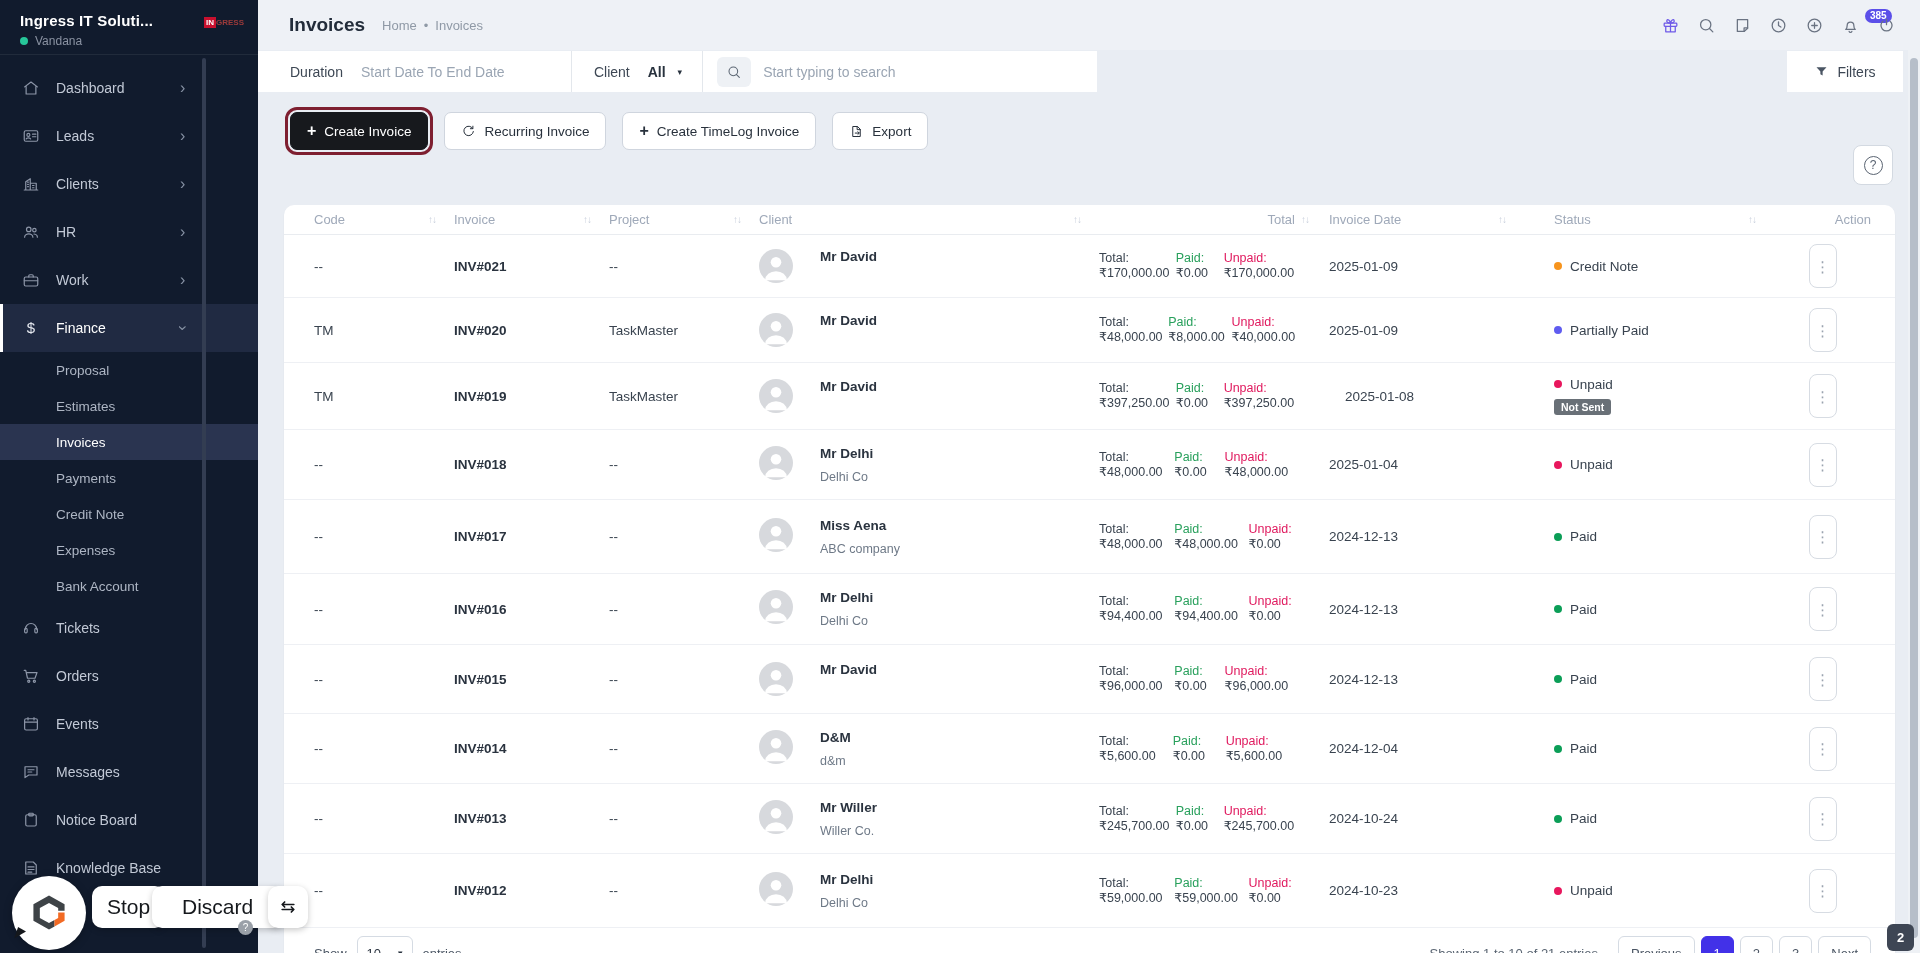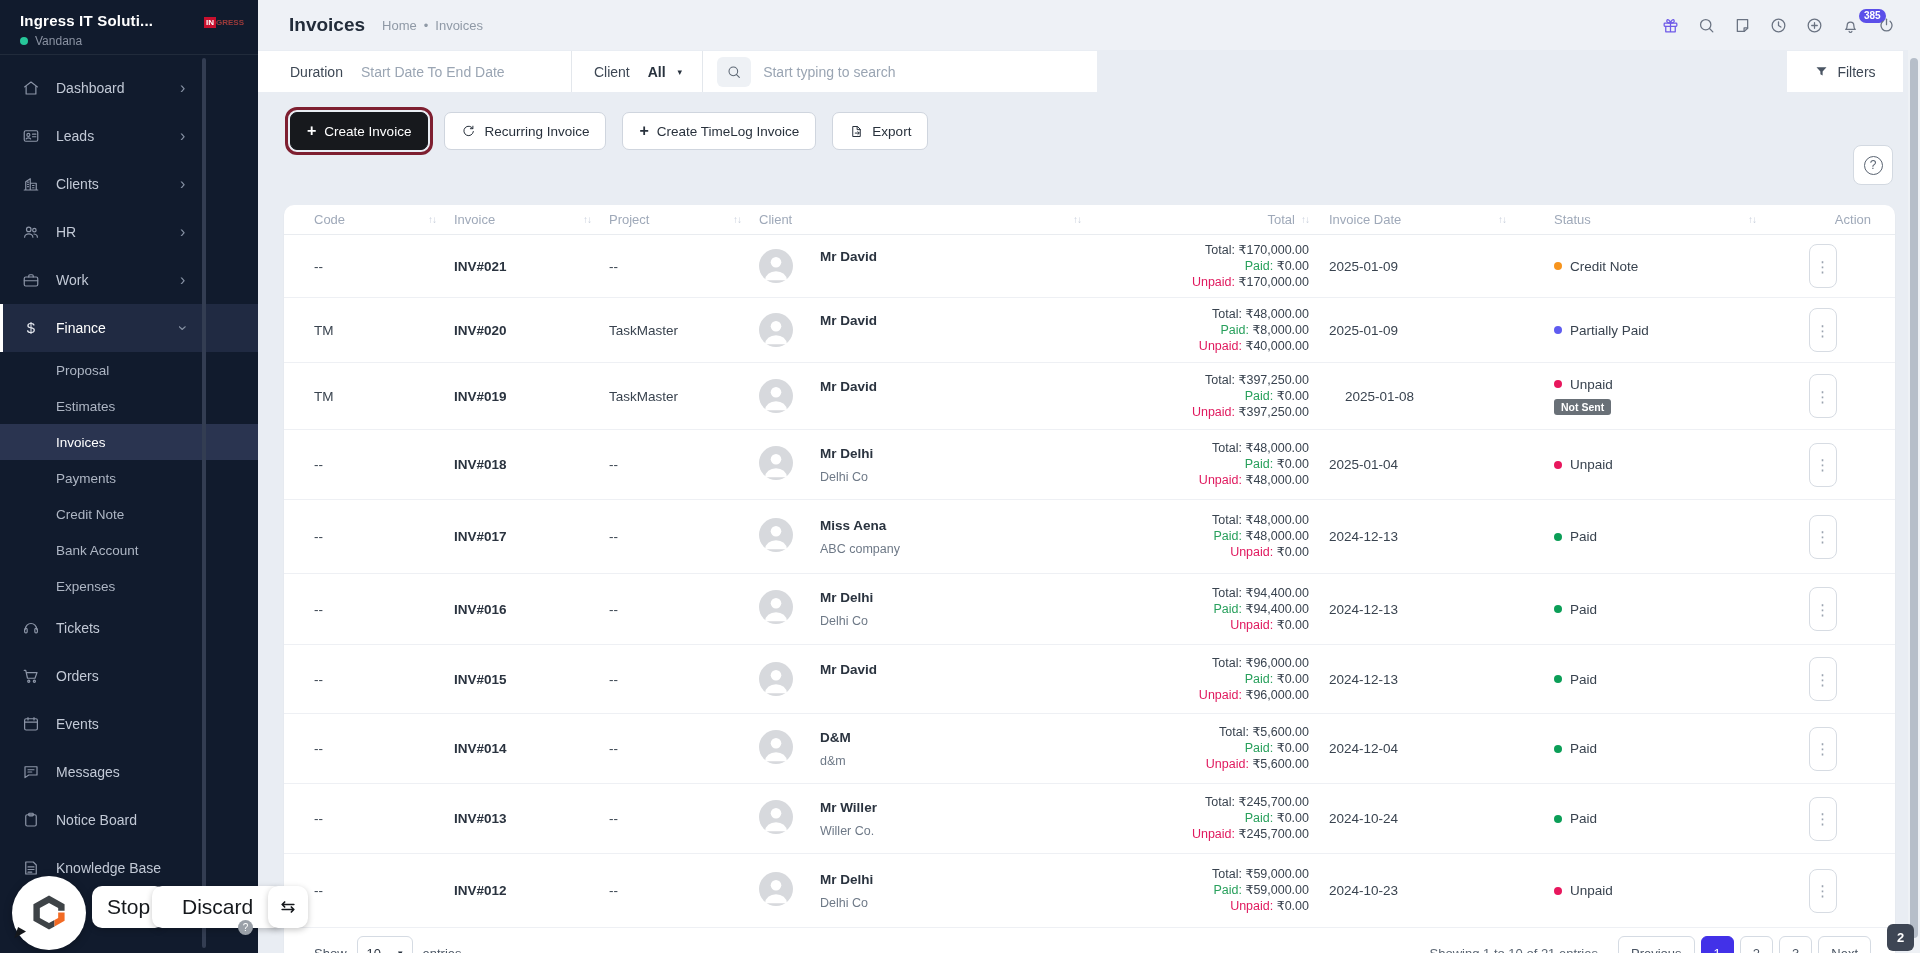--- a/index.html
+++ b/index.html
@@ -32,21 +32,21 @@
   .side-scroll { position:absolute; right:50px; top:58px; width:4px; height:890px; background:#333d52; border-radius:2px; right:52px; }
 
   
   .topbar { position:absolute; left:258px; top:0; width:1662px; height:50px; background:#eef1f6; display:flex; align-items:center; padding-left:31px; }
   .page-title { font-size:19px; font-weight:700; color:#222c3a; }
   .crumbs { margin-left:17px; font-size:13px; color:#8f99a6; display:flex; gap:7px; align-items:center; }
   .top-icons { position:absolute; right:24px; top:0; height:50px; display:flex; align-items:center; gap:17px; }
   .tib { background:none; border:none; cursor:pointer; color:#6a7382; position:relative; padding:0; }
   .tib svg { width:19px; height:19px; }
   .tib.gift { color:#6f5ae8; }
-  .bell-badge { position:absolute; top:-7px; left:18px; background:#5b4fe9; color:#fff; font-size:10px; font-weight:700; padding:2px 5px; border-radius:8px; line-height:1; }
+  .bell-badge { position:absolute; top:-7px; left:24px; background:#5b4fe9; color:#fff; font-size:10px; font-weight:700; padding:2px 5px; border-radius:8px; line-height:1; }
 
   
   .fbar { position:absolute; top:51px; height:41px; background:#fff; display:flex; align-items:center; }
   .fbar.left { left:258px; width:839px; }
   .fbar.right { left:1787px; width:116px; justify-content:center; gap:8px; color:#3d4754; font-size:14px; cursor:pointer; }
   .flabel { color:#3d4754; font-size:14px; }
   .fdiv { width:1px; height:41px; background:#e3e7ec; }
   .fsel { display:flex; align-items:center; gap:12px; font-size:14px; color:#28323e; cursor:pointer; }
   .caret { font-size:9px; color:#28323e; }
   .sico { width:34px; height:30px; background:#eef1f5; border-radius:6px; display:flex; align-items:center; justify-content:center; color:#5c6673; }
@@ -71,21 +71,21 @@
   .sort { font-size:10px; letter-spacing:-1px; color:#c7cedb; margin-left:auto; padding-right:18px; }
   .th.right { justify-content:flex-end; }
   .th.right .sort { margin-left:6px; padding-right:0; }
   .trow { border-bottom:1px solid #eef0f4; font-size:13.5px; color:#39434f; }
   .cell-inv { font-weight:700; color:#2a333f; }
   .client-cell { display:flex; align-items:flex-start; gap:27px; }
   .avatar { width:34px; height:34px; flex:0 0 34px; }
   .cname { font-weight:700; color:#2a333f; font-size:13.5px; }
   .ccomp { color:#6e7987; font-size:12.5px; margin-top:9px; }
   .cinfo { display:flex; flex-direction:column; }
-  .total-cell { display:flex; flex-direction:column; align-items:flex-end; gap:1px; font-size:12.5px; line-height:15px; }
+  .total-cell { display:flex; flex-direction:row; align-items:flex-end; gap:1px; font-size:12.5px; line-height:15px; }
   .lab { color:#39434f; } .lab.p { color:#28a05c; } .lab.u { color:#e0195e; }
   .amt { color:#39434f; }
   .status-cell { display:flex; flex-direction:column; align-items:flex-start; gap:7px; padding-left:30px; }
   .stline { display:flex; align-items:center; gap:8px; }
   .dot { width:8px; height:8px; border-radius:50%; }
   .dot.orange { background:#f7941d; } .dot.violet { background:#5f5cf0; }
   .dot.pink { background:#e8175d; } .dot.green { background:#0b9e57; }
   .nbadge { background:#697077; color:#fff; font-size:10.5px; font-weight:700; border-radius:3px; padding:3px 7px; line-height:1; }
   .act-cell { display:flex; justify-content:center; }
   .dots-btn { width:28px; height:44px; border:1px solid #d7dce3; border-radius:8px; background:#fff; cursor:pointer; color:#9aa3af; font-size:15px; line-height:1; letter-spacing:0; display:flex; align-items:center; justify-content:center; }
@@ -181,22 +181,22 @@
       <div class="mi active-parent">
         <span class="mic dollar">$</span>
         <span class="mil">Finance</span>
         <span class="chev down">›</span>
       </div>
       <div class="smi">Proposal</div>
       <div class="smi">Estimates</div>
       <div class="smi active">Invoices</div>
       <div class="smi">Payments</div>
       <div class="smi">Credit Note</div>
+      <div class="smi">Expenses</div>
       <div class="smi">Bank Account</div>
-      <div class="smi">Expenses</div>
       <div class="mi">
         <span class="mic">
             <svg viewBox="0 0 24 24" class="stk">
               <path d="M4.5 13.5a7.5 7.5 0 0 1 15 0"></path>
               <rect x="3.5" y="12.5" width="3.4" height="6" rx="1.5"></rect>
               <rect x="17.1" y="12.5" width="3.4" height="6" rx="1.5"></rect>
             </svg>
           </span>
         <span class="mil">Tickets</span>
       </div>

